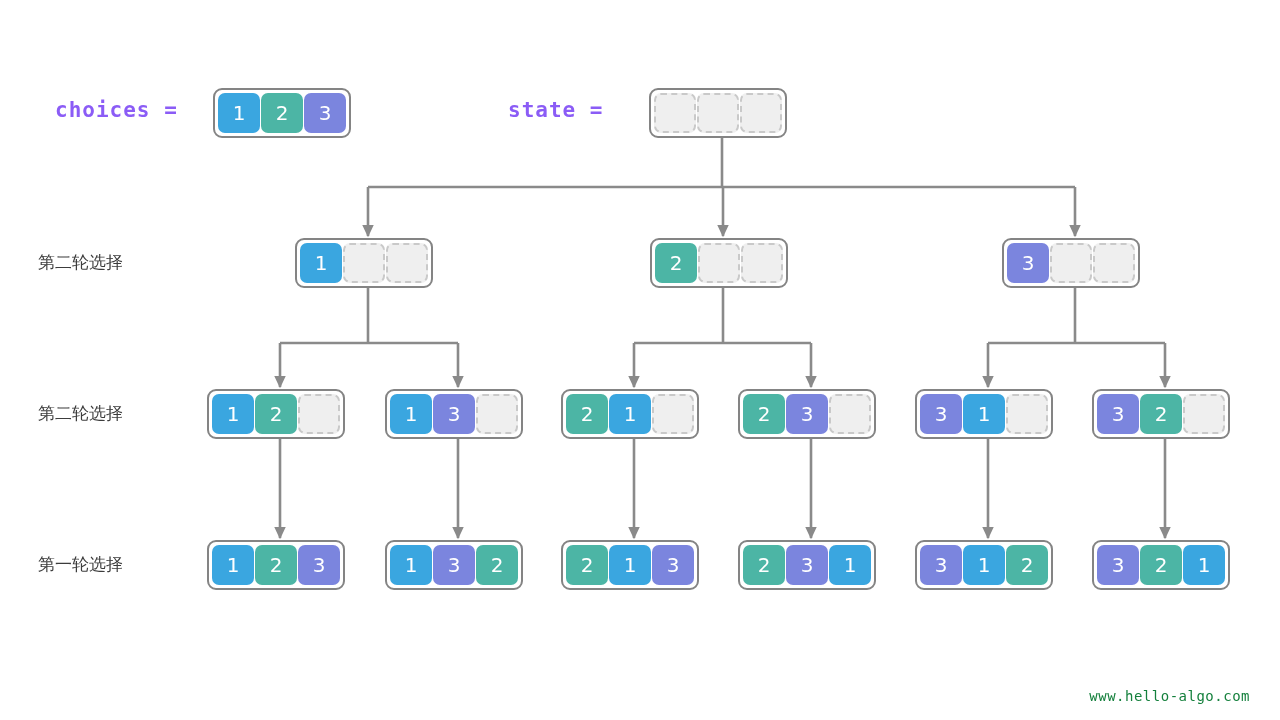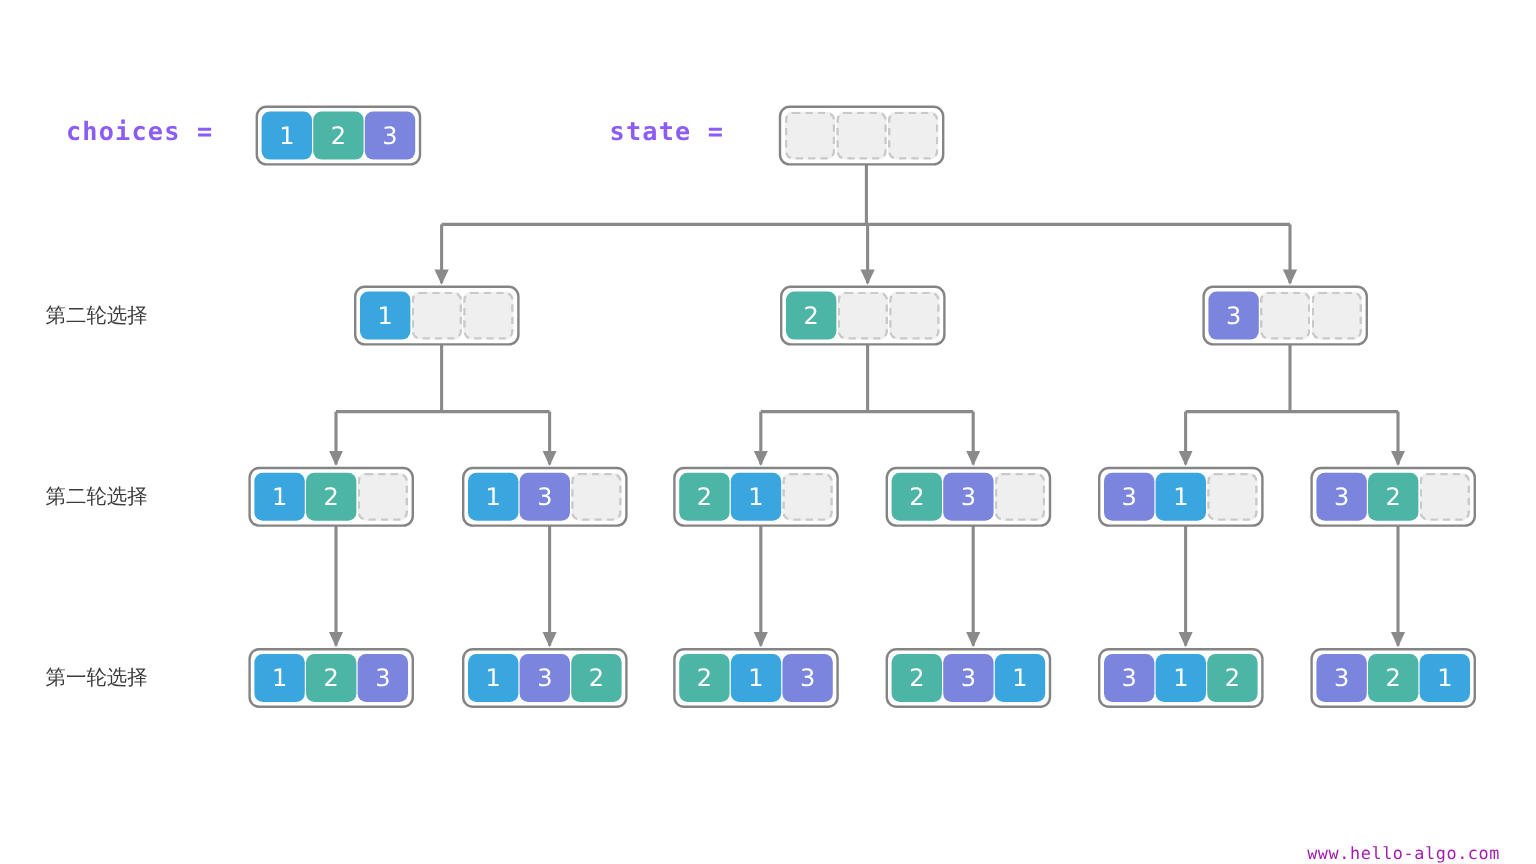--- a/index.html
+++ b/index.html
@@ -76,24 +76,24 @@
   }
   .cell.empty {
     background: #efefef;
     border: 2px dashed #c9c9c9;
     color: transparent;
   }
 
   .watermark {
     position: absolute;
     right: 30px;
-    bottom: 0;
+    bottom: 16px;
     font-family: "DejaVu Sans Mono", "Liberation Mono", monospace;
     font-size: 14px;
-    color: #a21caf;
+    color: #15803d;
     letter-spacing: 0.5px;
   }
 </style>
 </head>
 <body>
 
 <div id="canvas">
 
   <svg id="edges" viewBox="0 0 1280 720" xmlns="http://www.w3.org/2000/svg">
       <defs>

